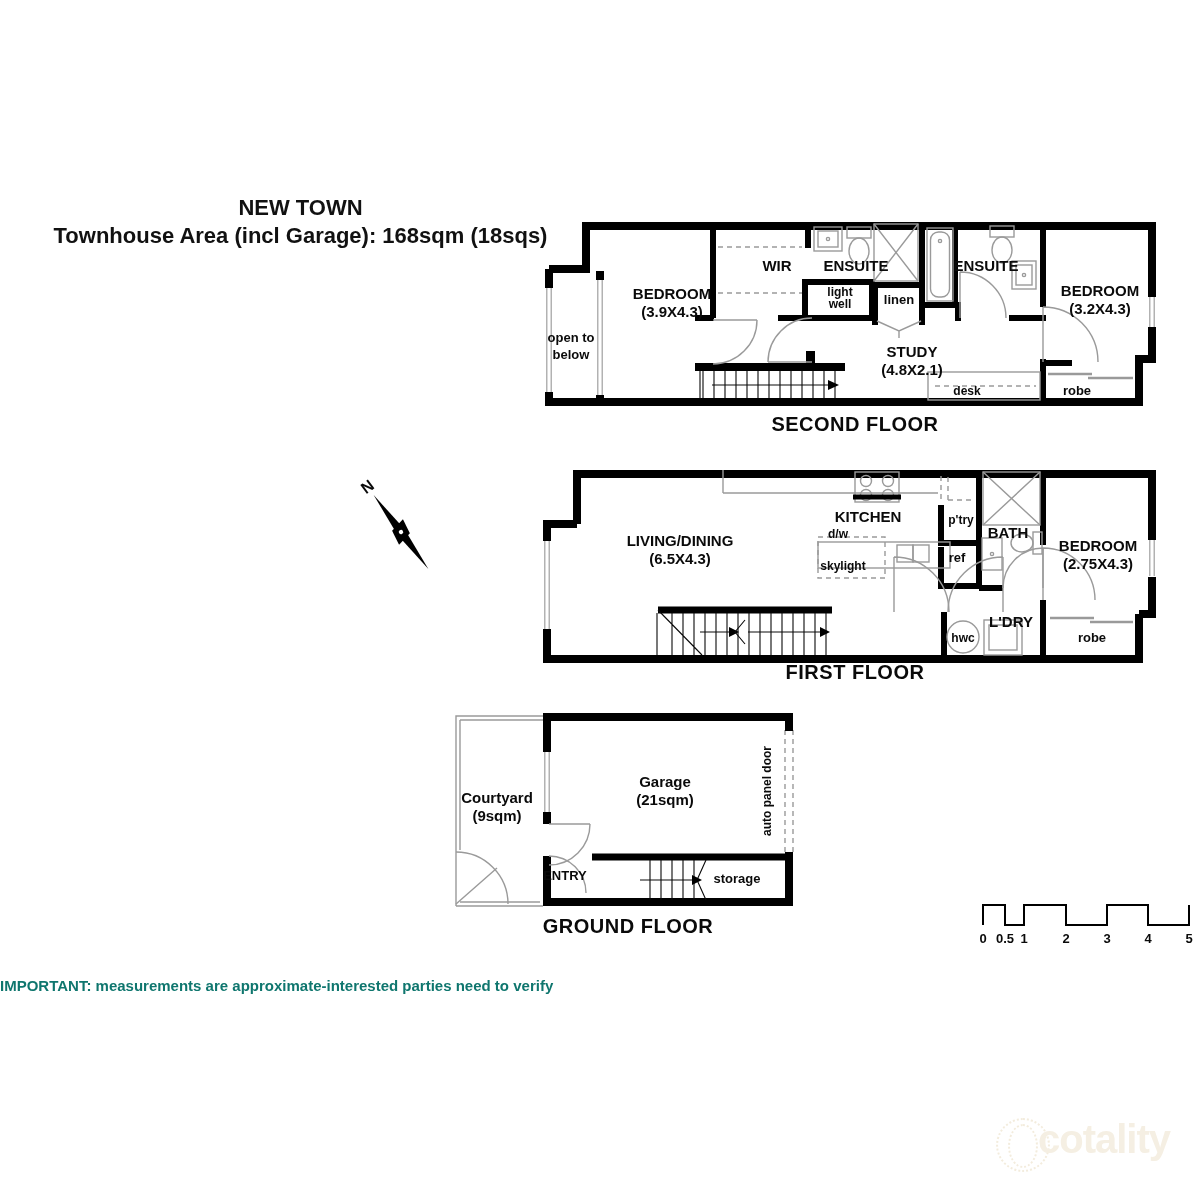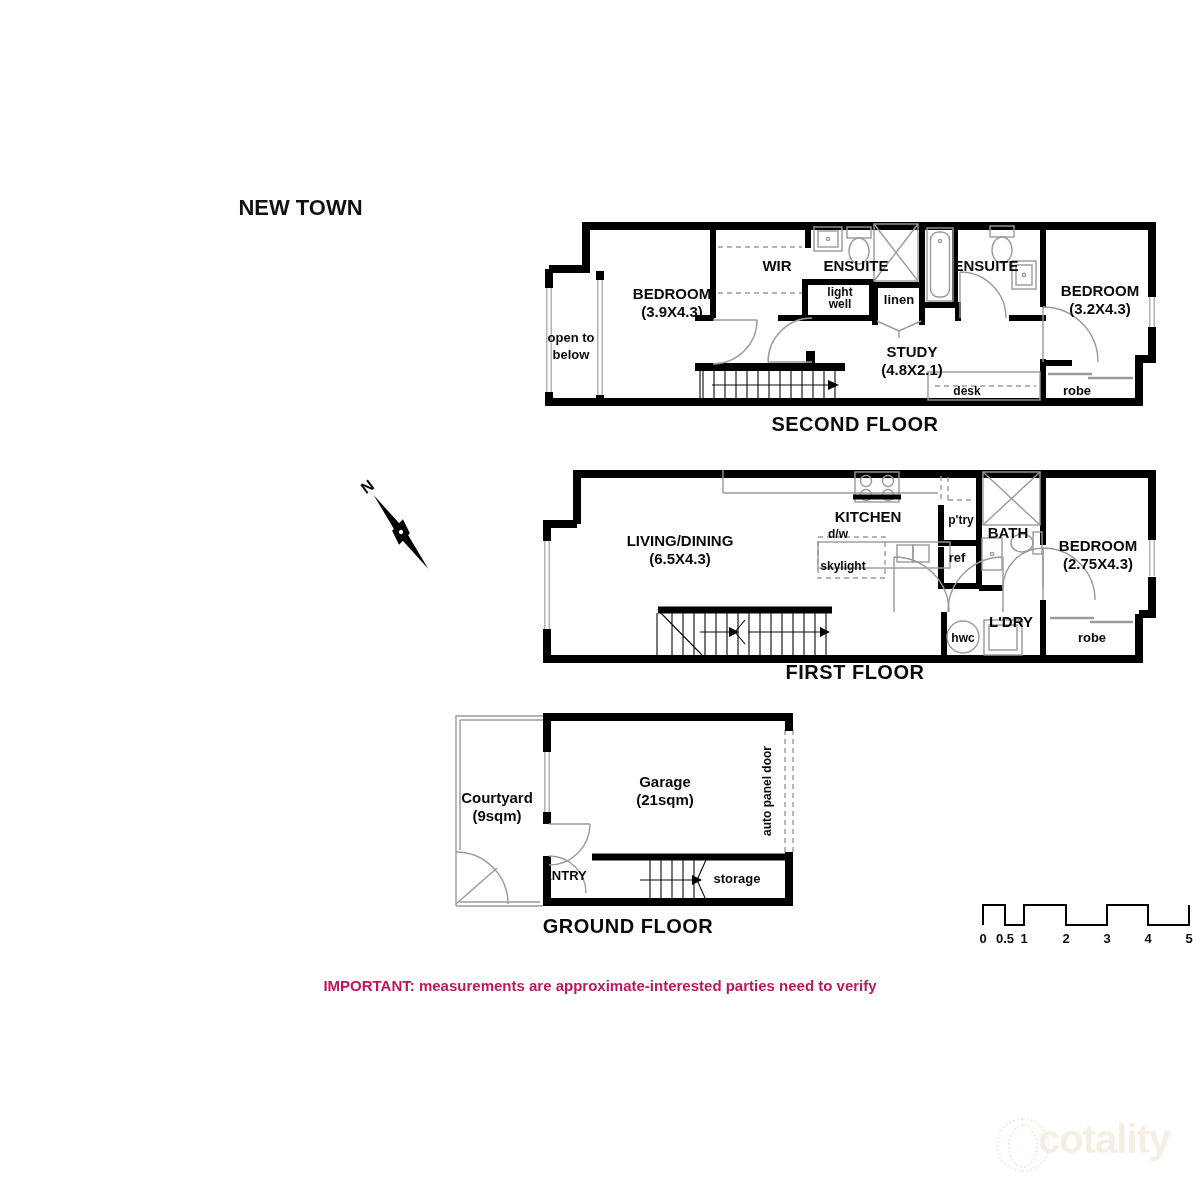--- a/index.html
+++ b/index.html
@@ -1,22 +1,22 @@
 <!DOCTYPE html>
 <html><head>
 <meta charset="utf-8">
 <style>
   html,body{margin:0;padding:0;background:#fff;}
   #stage{position:relative;width:1200px;height:1200px;background:#ffffff;overflow:hidden;
          font-family:"Liberation Sans",sans-serif;}
   #header{position:absolute;left:0px;top:194px;width:545px;text-align:center;
           font-weight:bold;font-size:22px;line-height:28px;color:#111;letter-spacing:0px;margin-left:28px;}
   #plansvg{position:absolute;left:0;top:0;}
-  #footer{position:absolute;left:0;top:977px;width:1200px;text-align:center;
-          font-weight:bold;font-size:15px;color:#be185d;}
+  #footer{position:absolute;left:0;top:977px;width:1200px;text-align:left;
+          font-weight:bold;font-size:15px;color:#0f766e;}
   #watermark{position:absolute;left:1038px;top:1117px;font-weight:bold;font-size:40px;
              color:#f5efe3;letter-spacing:-1px;}
   #wmglobe{position:absolute;left:996px;top:1118px;width:50px;height:50px;border-radius:50%;
            border:2px dotted #f3ecdd;}
   #wmglobe:before{content:"";position:absolute;left:10px;top:4px;width:26px;height:40px;
            border-radius:50%;border:2px dotted #f3ecdd;}
   
   .w8{stroke:#000;stroke-width:8;fill:none;}
   .w7{stroke:#000;stroke-width:7;fill:none;}
   .w6{stroke:#000;stroke-width:6;fill:none;}
@@ -34,20 +34,21 @@
   .ttl{font-size:20px;text-anchor:middle;letter-spacing:0.5px;}
   .num{font-size:13px;text-anchor:middle;}
 </style>
 </head>
 <body>
 
 <div id="stage">
 
   <div id="header">
     <div>NEW TOWN</div>
+    <div>Townhouse Area (incl Garage): 168sqm (18sqs)</div>
   </div>
 
   <svg id="plansvg" width="1200" height="1200" viewBox="0 0 1200 1200">
 
     <g>
 
       <g>
         <path class="winO" d="M549,286 V394 M1152,296 V328 M600,277 V399"></path>
         <path class="winI" d="M549,286 V394 M1152,296 V328 M600,277 V399"></path>
       </g>

